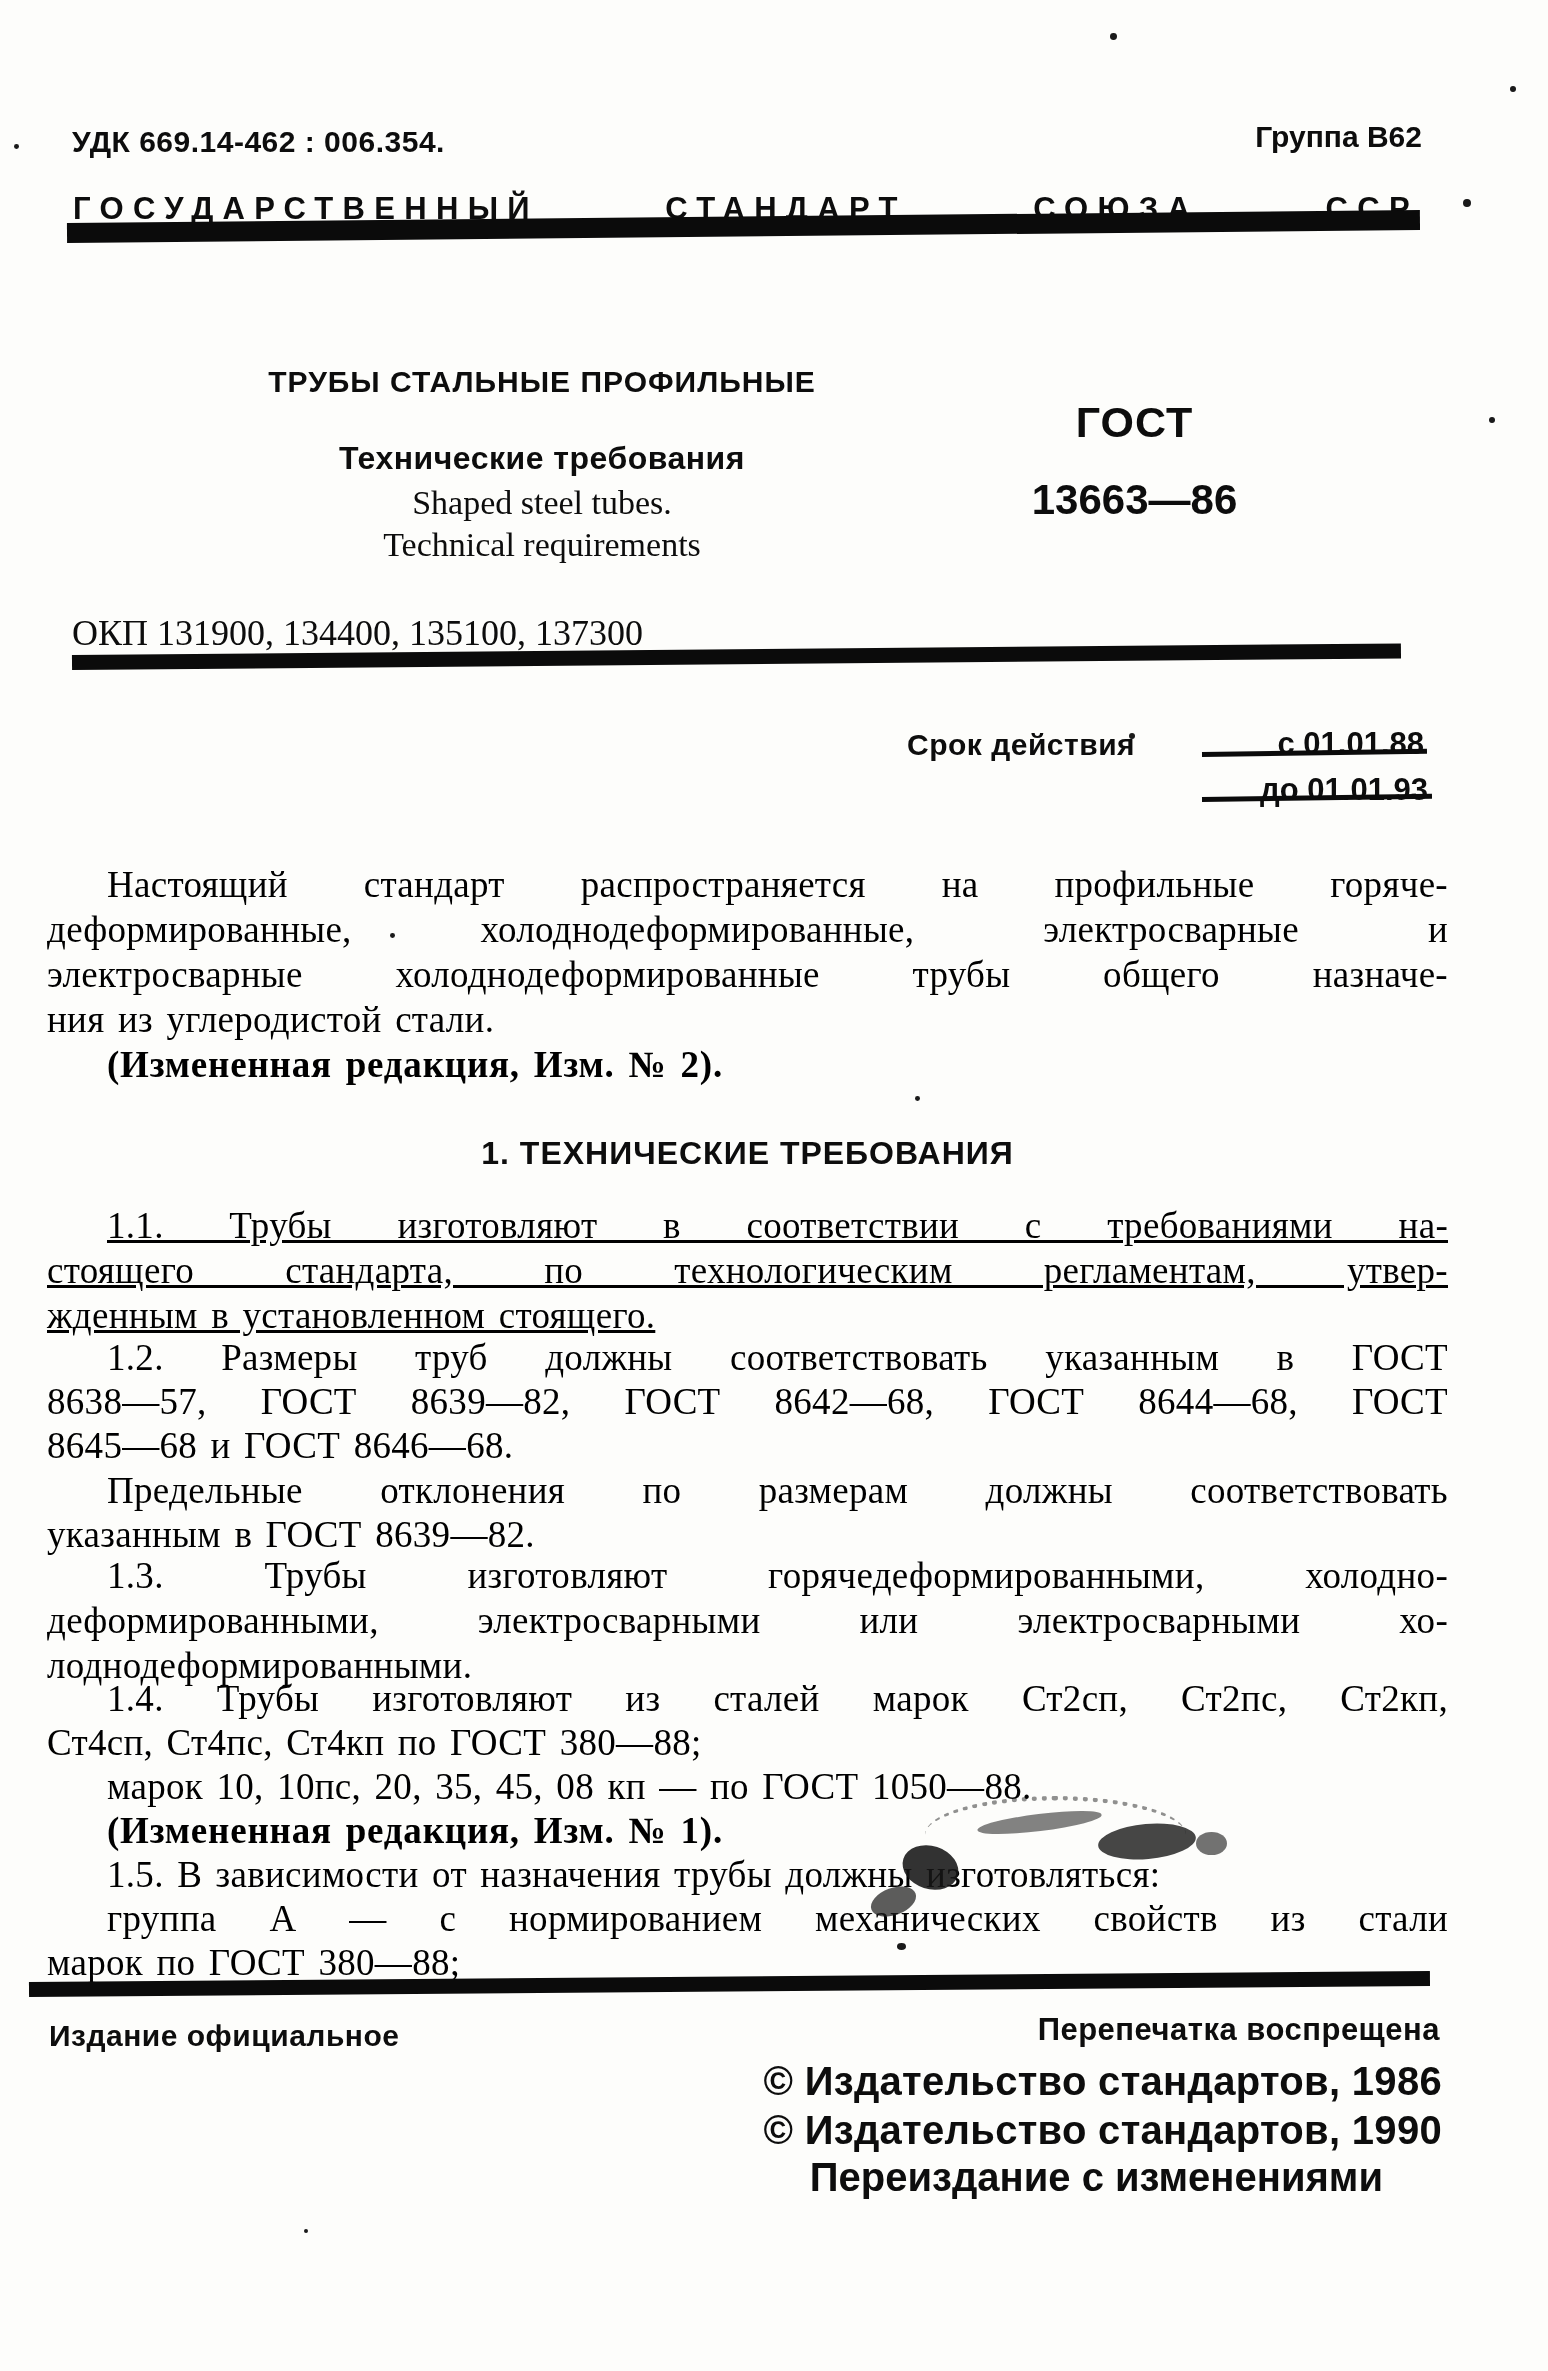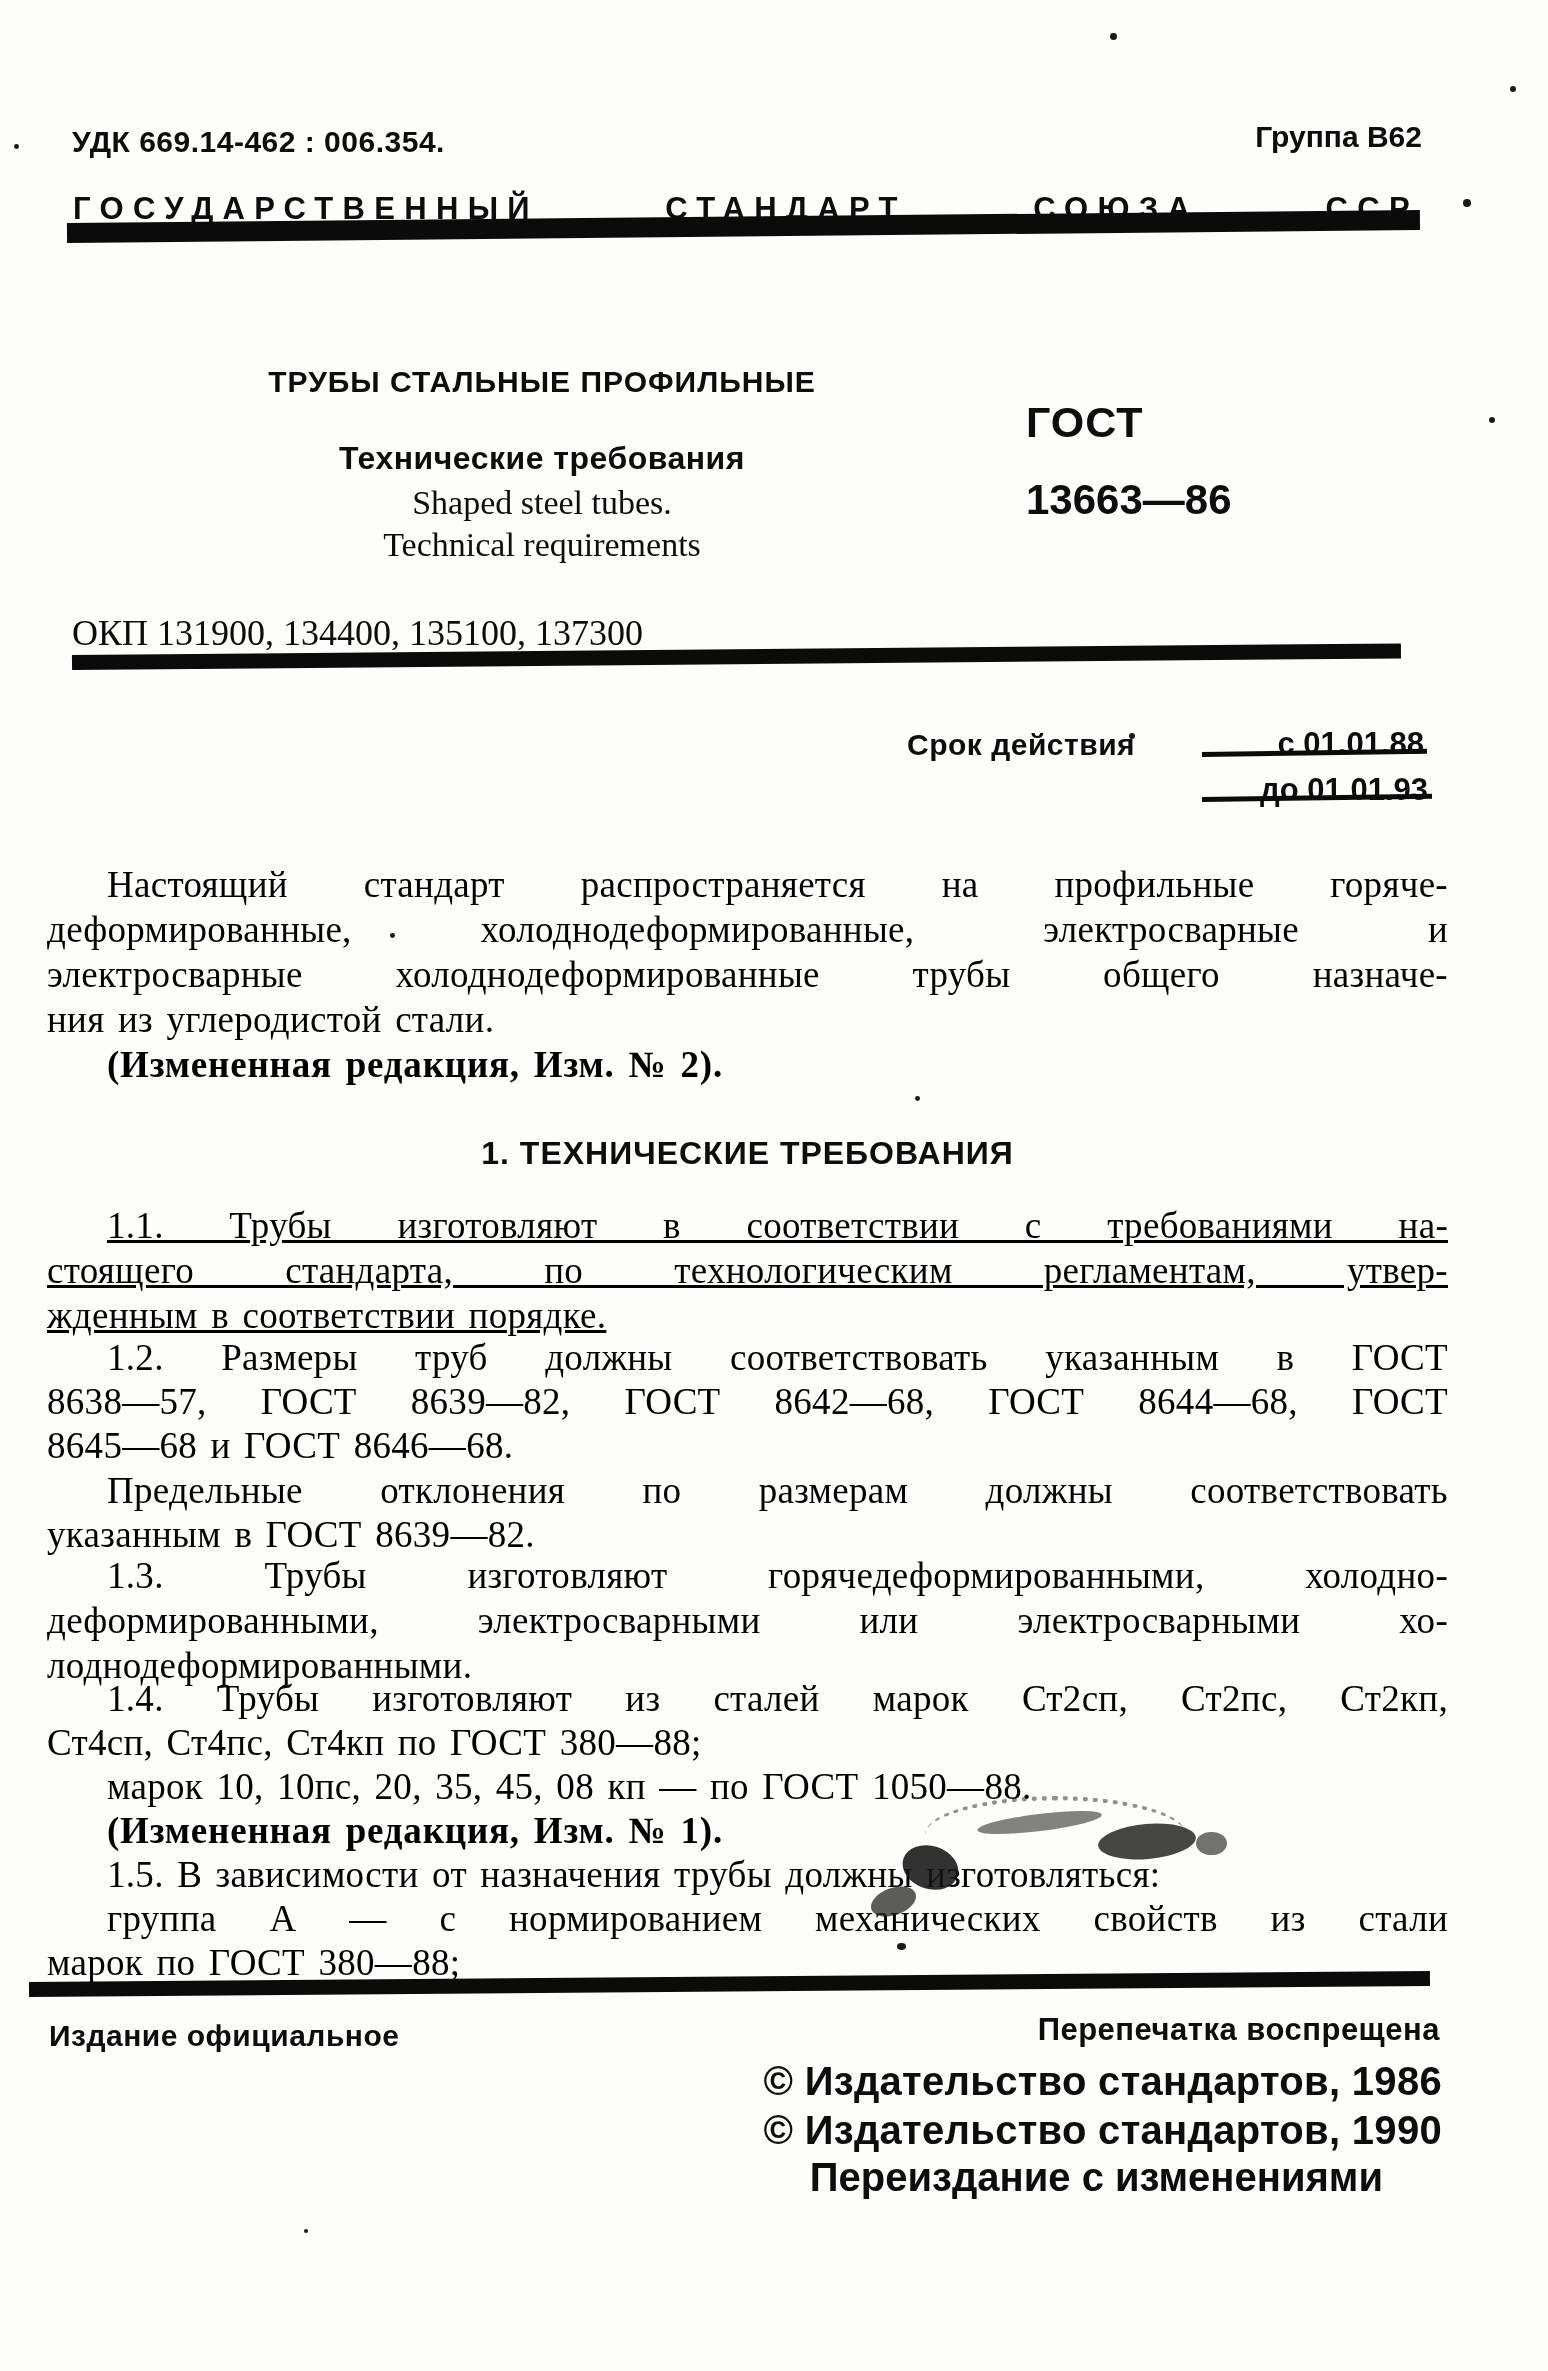--- a/index.html
+++ b/index.html
@@ -22,21 +22,21 @@
   .org{left:73px;top:179px;width:1346px;display:flex;justify-content:space-between;font-size:31px;}
   .org span{letter-spacing:0.30em;}
   .bar1{left:67px;top:223px;width:1353px;height:19.5px;transform:rotate(-0.55deg);}
 
   
   .tcol{left:146px;width:792px;text-align:center;}
   .tmain{top:353px;font-size:30px;letter-spacing:1px;}
   .tsub{top:428px;font-size:32px;letter-spacing:0.5px;}
   .ten1{top:484px;font-size:34px;}
   .ten2{top:526px;font-size:34px;}
-  .gcol{left:1026px;width:217px;text-align:left;}
+  .gcol{left:1026px;width:217px;text-align:center;}
   .gost{top:386px;font-size:43px;letter-spacing:1px;}
   .gnum{top:464px;font-size:42px;}
   .okp{left:72px;top:612px;font-size:36px;}
   .bar2{left:72px;top:655px;width:1329px;height:14.6px;transform:rotate(-0.5deg);}
 
   
   .vlabel{left:907px;top:716px;font-size:30px;letter-spacing:0.5px;}
   .vfrom{left:1200px;top:714px;width:224px;text-align:right;font-size:31px;}
   .vto{left:1200px;top:760px;width:228px;text-align:right;font-size:31px;}
   .uline{position:absolute;background:#0b0b0b;height:4.9px;transform:rotate(-0.8deg);transform-origin:left center;}
@@ -112,21 +112,21 @@
     <div class="bl j">электросварные холоднодеформированные трубы общего назначе-</div>
     <div class="bl">ния из углеродистой стали.</div>
     <div class="bl bold ind">(Измененная редакция, Изм. № 2).</div>
   </div>
 
   <div class="headline">1. ТЕХНИЧЕСКИЕ ТРЕБОВАНИЯ</div>
 
   <div class="para" style="top:1203px;text-decoration:underline;">
     <div class="bl j ind">1.1. Трубы изготовляют в соответствии с требованиями на-</div>
     <div class="bl j">стоящего стандарта, по технологическим регламентам, утвер-</div>
-    <div class="bl">жденным в соответствии порядке.</div>
+    <div class="bl">жденным в установленном стоящего.</div>
   </div>
 
   <div class="para lh45" style="top:1336px;">
     <div class="bl j ind">1.2. Размеры труб должны соответствовать указанным в ГОСТ</div>
     <div class="bl j">8638—57, ГОСТ 8639—82, ГОСТ 8642—68, ГОСТ 8644—68, ГОСТ</div>
     <div class="bl">8645—68 и ГОСТ 8646—68.</div>
   </div>
   <div class="para lh45" style="top:1469px;">
     <div class="bl j ind">Предельные отклонения по размерам должны соответствовать</div>
     <div class="bl">указанным в ГОСТ 8639—82.</div>

